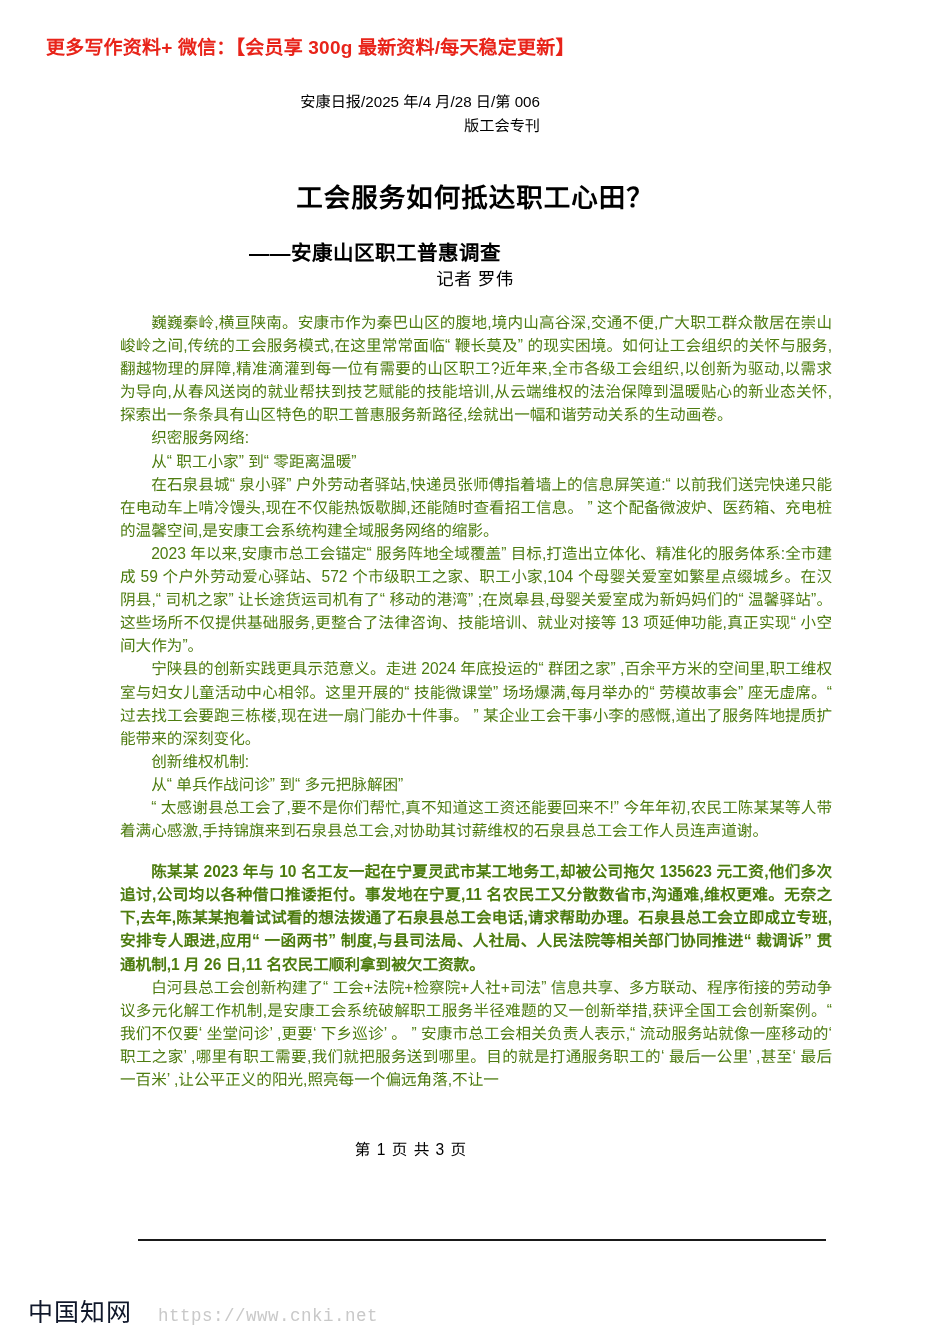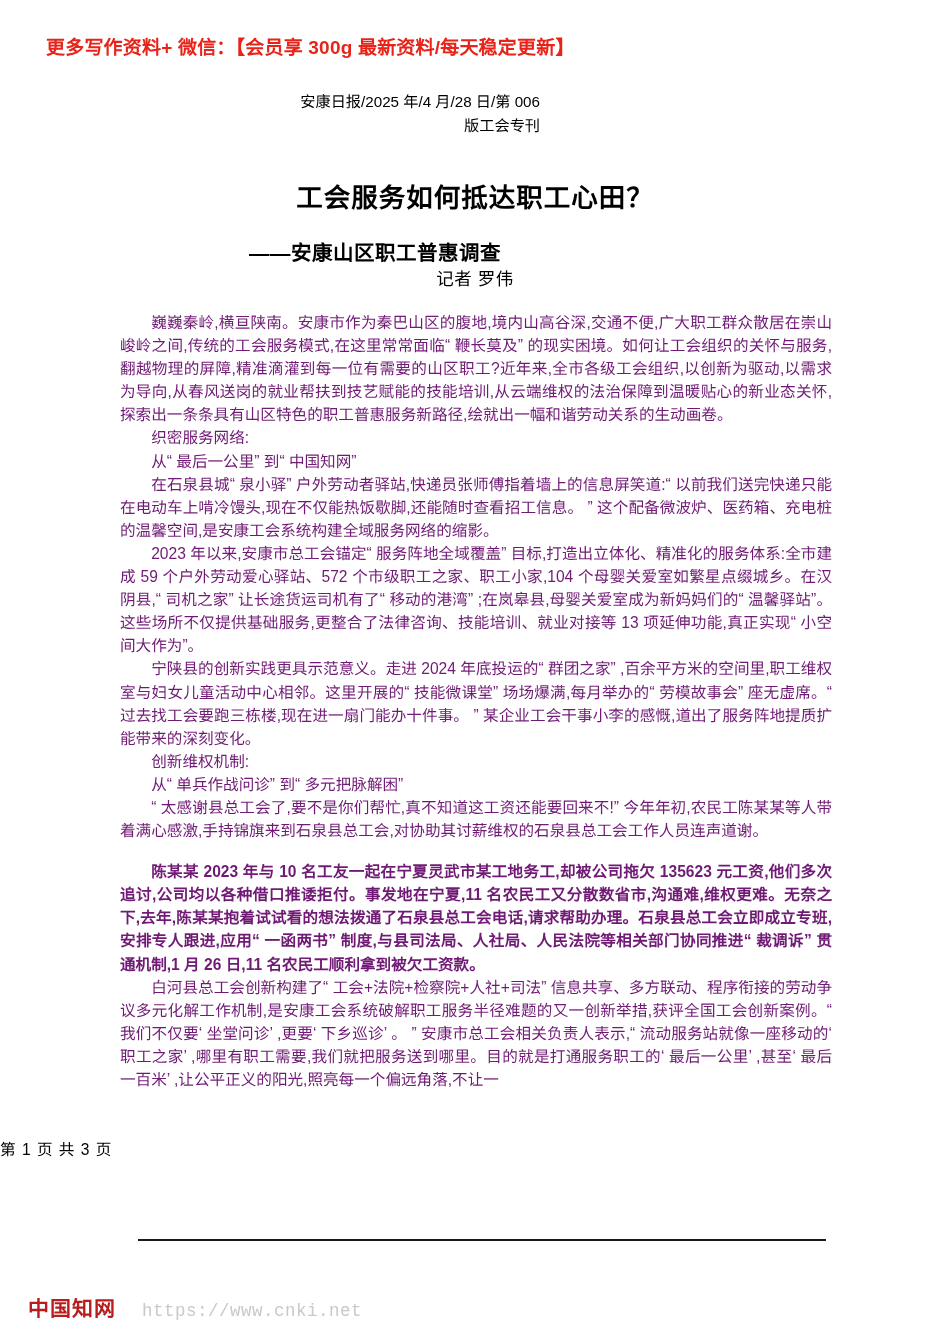--- a/index.html
+++ b/index.html
@@ -83,21 +83,21 @@
   
   .article-body {
     position: absolute;
     left: 120px;
     top: 311px;
     width: 712px;
     font-size: 15.6px;
     line-height: 23.1px;
     text-align: justify;
     text-justify: inter-character;
-    color: #701a75;
+    color: #4d7c0f;
   }
   .article-body p {
     margin: 0;
     text-indent: 2em;
     text-align: justify;
     text-justify: inter-character;
   }
   .article-body p.no-justify {
     text-align: left;
   }
@@ -105,20 +105,21 @@
     margin-top: 18px;
     font-weight: bold;
   }
 
   
   .page-number {
     position: absolute;
     left: 0;
     top: 1137px;
     width: 822px;
+    text-align: center;
     font-size: 15.6px;
     letter-spacing: 1px;
   }
 
   
   .bottom-divider {
     position: absolute;
     left: 138px;
     top: 1239px;
     width: 688px;
@@ -129,25 +130,24 @@
   
   .cnki-footer {
     position: absolute;
     left: 28px;
     top: 1292px;
     display: flex;
     align-items: baseline;
     color: #c9c9c9;
   }
   .cnki-logo {
-    font-size: 21px;
+    font-size: 25px;
     letter-spacing: 1px;
-    color: #b91c1c;
+    color: #0f172a;
     font-family: "Liberation Serif", "DejaVu Serif", serif;
-    font-weight: bold;
   }
   .cnki-url {
     margin-left: 26px;
     font-size: 17.5px;
     letter-spacing: 0.5px;
     color: #c9c9c9;
     font-family: "Liberation Mono", "DejaVu Sans Mono", monospace;
   }
 </style>
 </head>
@@ -164,21 +164,21 @@
 
   <h1 class="doc-title">工会服务如何抵达职工心田？</h1>
 
   <h2 class="doc-subtitle">——安康山区职工普惠调查</h2>
 
   <div class="doc-byline">记者  罗伟</div>
 
   <div class="article-body">
     <p>巍巍秦岭,横亘陕南。安康市作为秦巴山区的腹地,境内山高谷深,交通不便,广大职工群众散居在崇山峻岭之间,传统的工会服务模式,在这里常常面临“ 鞭长莫及” 的现实困境。如何让工会组织的关怀与服务,翻越物理的屏障,精准滴灌到每一位有需要的山区职工?近年来,全市各级工会组织,以创新为驱动,以需求为导向,从春风送岗的就业帮扶到技艺赋能的技能培训,从云端维权的法治保障到温暖贴心的新业态关怀,探索出一条条具有山区特色的职工普惠服务新路径,绘就出一幅和谐劳动关系的生动画卷。</p>
     <p class="no-justify">织密服务网络:</p>
-    <p class="no-justify">从“ 最后一公里” 到“ 中国知网”</p>
+    <p class="no-justify">从“ 职工小家” 到“ 零距离温暖”</p>
     <p>在石泉县城“ 泉小驿” 户外劳动者驿站,快递员张师傅指着墙上的信息屏笑道:“ 以前我们送完快递只能在电动车上啃冷馒头,现在不仅能热饭歇脚,还能随时查看招工信息。 ” 这个配备微波炉、医药箱、充电桩的温馨空间,是安康工会系统构建全域服务网络的缩影。</p>
     <p>2023 年以来,安康市总工会锚定“ 服务阵地全域覆盖” 目标,打造出立体化、精准化的服务体系:全市建成 59 个户外劳动爱心驿站、572 个市级职工之家、职工小家,104 个母婴关爱室如繁星点缀城乡。在汉阴县,“ 司机之家” 让长途货运司机有了“ 移动的港湾” ;在岚皋县,母婴关爱室成为新妈妈们的“ 温馨驿站”。这些场所不仅提供基础服务,更整合了法律咨询、技能培训、就业对接等 13 项延伸功能,真正实现“ 小空间大作为”。</p>
     <p>宁陕县的创新实践更具示范意义。走进 2024 年底投运的“ 群团之家” ,百余平方米的空间里,职工维权室与妇女儿童活动中心相邻。这里开展的“ 技能微课堂” 场场爆满,每月举办的“ 劳模故事会” 座无虚席。“ 过去找工会要跑三栋楼,现在进一扇门能办十件事。 ” 某企业工会干事小李的感慨,道出了服务阵地提质扩能带来的深刻变化。</p>
     <p class="no-justify">创新维权机制:</p>
     <p class="no-justify">从“ 单兵作战问诊” 到“ 多元把脉解困”</p>
     <p>“ 太感谢县总工会了,要不是你们帮忙,真不知道这工资还能要回来不!” 今年年初,农民工陈某某等人带着满心感激,手持锦旗来到石泉县总工会,对协助其讨薪维权的石泉县总工会工作人员连声道谢。</p>
     <p class="spaced-before">陈某某 2023 年与 10 名工友一起在宁夏灵武市某工地务工,却被公司拖欠 135623 元工资,他们多次追讨,公司均以各种借口推诿拒付。事发地在宁夏,11  名农民工又分散数省市,沟通难,维权更难。无奈之下,去年,陈某某抱着试试看的想法拨通了石泉县总工会电话,请求帮助办理。石泉县总工会立即成立专班,安排专人跟进,应用“ 一函两书” 制度,与县司法局、人社局、人民法院等相关部门协同推进“ 裁调诉” 贯通机制,1 月 26 日,11 名农民工顺利拿到被欠工资款。</p>
     <p>白河县总工会创新构建了“ 工会+法院+检察院+人社+司法” 信息共享、多方联动、程序衔接的劳动争议多元化解工作机制,是安康工会系统破解职工服务半径难题的又一创新举措,获评全国工会创新案例。“ 我们不仅要‘ 坐堂问诊’ ,更要‘ 下乡巡诊’ 。 ” 安康市总工会相关负责人表示,“ 流动服务站就像一座移动的‘ 职工之家’ ,哪里有职工需要,我们就把服务送到哪里。目的就是打通服务职工的‘ 最后一公里’ ,甚至‘ 最后一百米’ ,让公平正义的阳光,照亮每一个偏远角落,不让一</p>
   </div>
 

